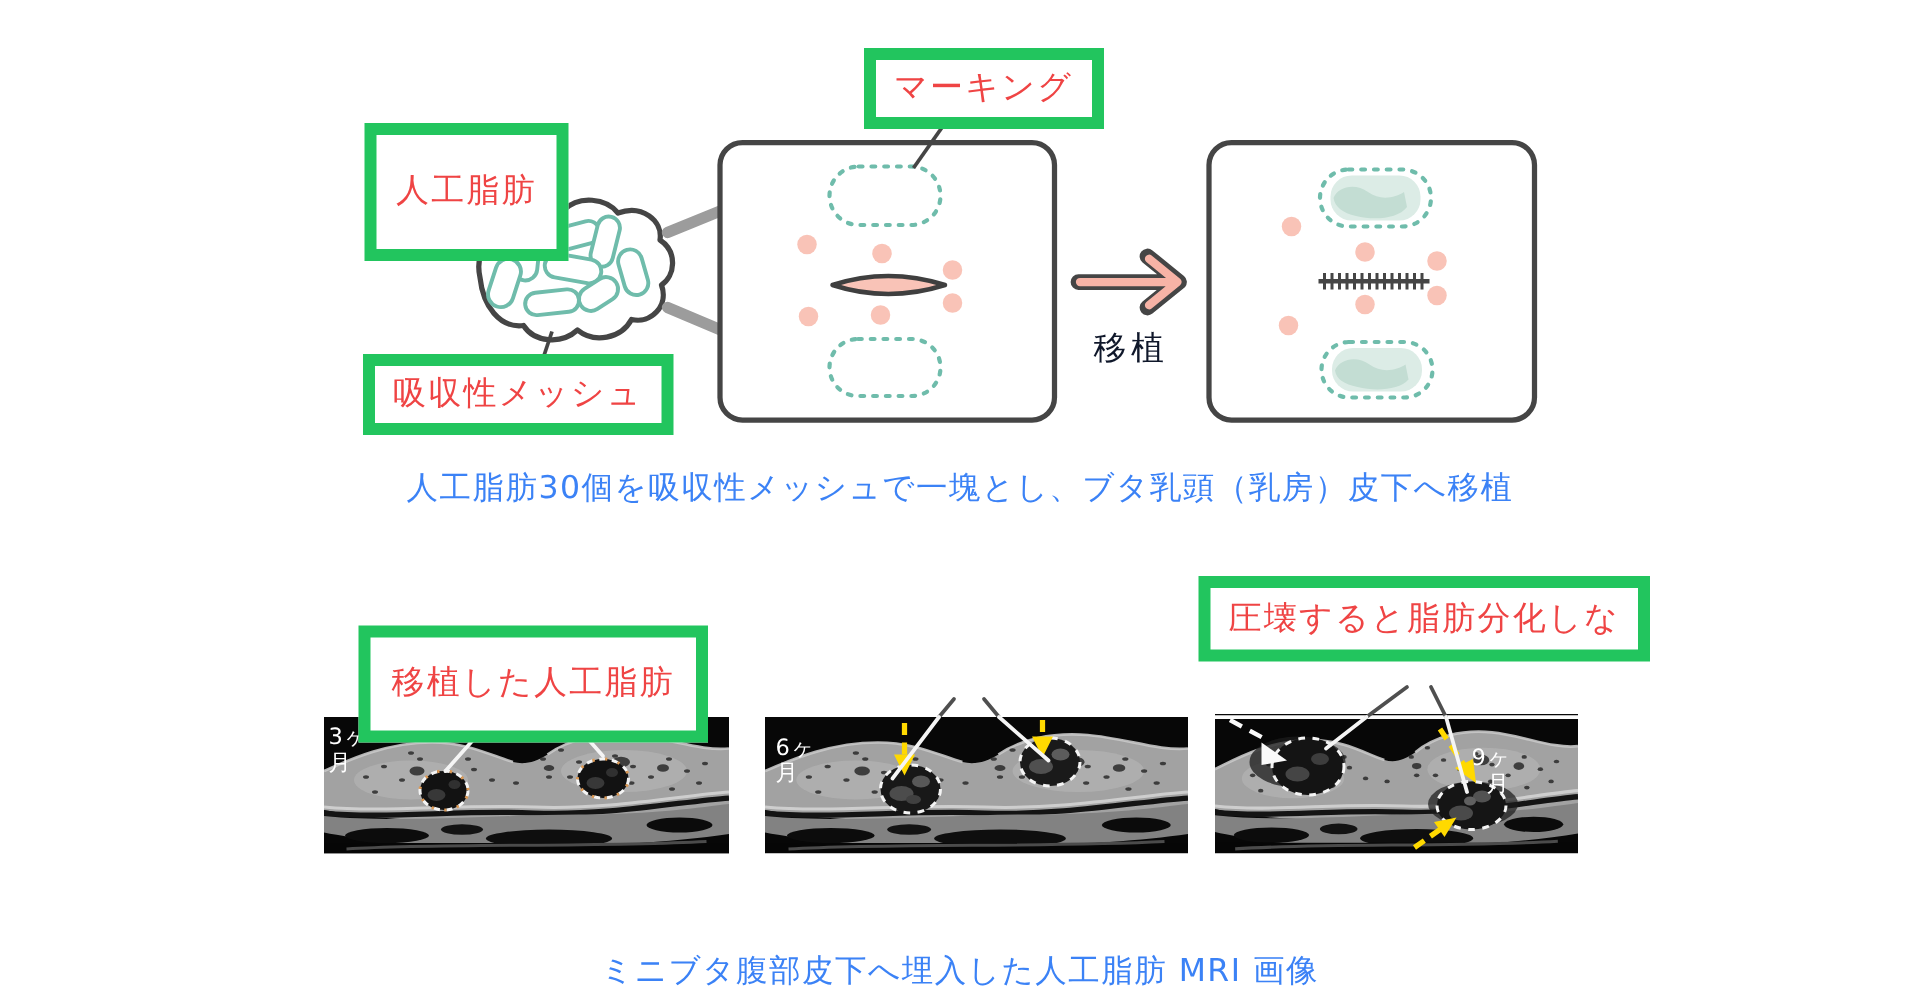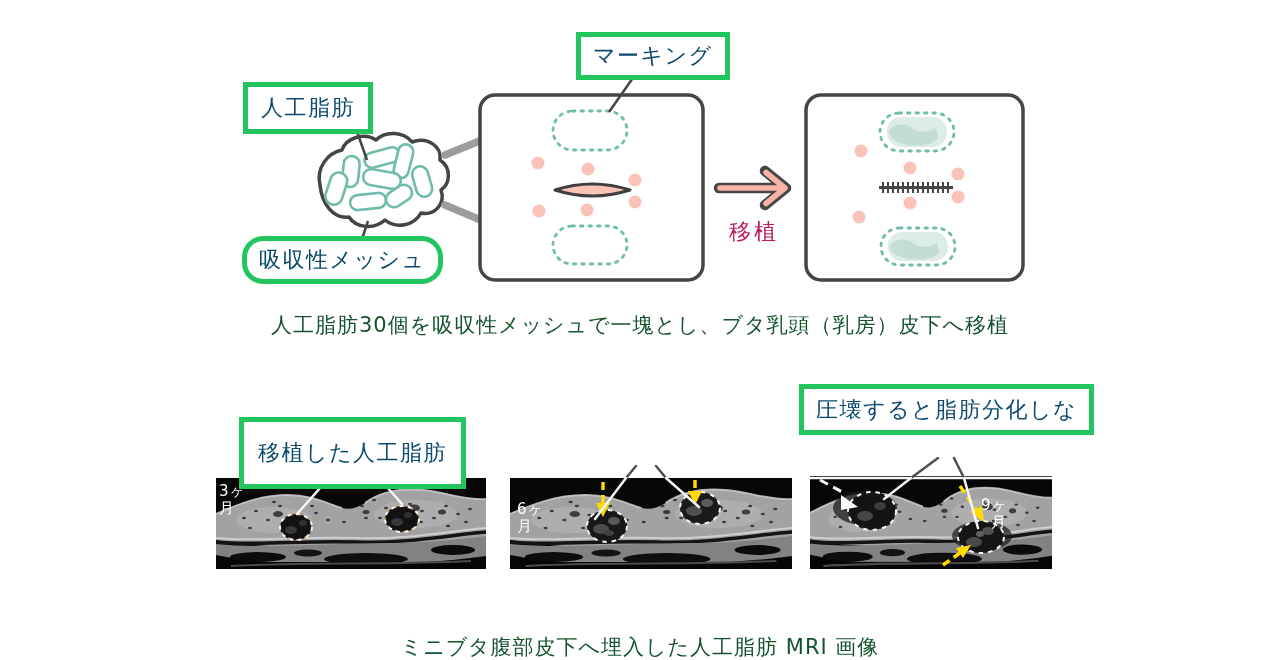--- a/index.html
+++ b/index.html
@@ -2,32 +2,32 @@
 <html><head>
 <meta charset="utf-8">
 <style>
   html,body{margin:0;padding:0;background:#ffffff;}
   #canvas{
     position:relative;width:1280px;height:660px;background:#ffffff;overflow:hidden;
     font-family:"DejaVu Sans","Liberation Sans",sans-serif;
   }
   svg{display:block;}
   .labelbox{
-    position:absolute;background:#ffffff;border:5px solid #22c55e;color:#0c4a6e;
+    position:absolute;background:#ffffff;border:8px solid #22c55e;color:#ef4444;
     font-size:22px;letter-spacing:1.5px;line-height:1.35;white-space:nowrap;z-index:6;
   }
   .labelbox.small-pad{padding:4px 12px;}
-  .labelbox.mid-pad{padding:6px 13px;text-align:center;}
+  .labelbox.mid-pad{padding:23px 13px;text-align:center;}
   .labelbox.big-pad{padding:16px 14px;}
   .labelbox .line{display:block;}
   .plain-label{
-    position:absolute;color:#be185d;font-size:22px;letter-spacing:3px;z-index:6;
+    position:absolute;color:#0f172a;font-size:22px;letter-spacing:3px;z-index:6;
   }
   .caption{
-    position:absolute;left:216px;width:848px;text-align:center;color:#14532d;
+    position:absolute;left:216px;width:848px;text-align:center;color:#3b82f6;
     font-size:21px;letter-spacing:1px;z-index:6;
   }
   .month{
     position:absolute;color:#ffffff;font-size:15px;line-height:1.1;letter-spacing:1px;z-index:4;
   }
   .month .l{display:block;}
   #month-3 .l2,#month-2 .l2{margin-left:0;}
   #month-9 .l2{margin-left:10px;}
   .panel{position:absolute;z-index:1;}
   #top-illustration{position:absolute;left:216px;top:20px;z-index:1;}
@@ -114,21 +114,21 @@
         <circle cx="742" cy="177" r="6.5"></circle>
         <circle cx="694" cy="183" r="6.5"></circle>
         <circle cx="643" cy="197" r="6.5"></circle>
       </g>
     </g>
   </svg>
 
   <div class="labelbox mid-pad" style="left:243px;top:82px;">
     <span>人工脂肪</span>
   </div>
-  <div class="labelbox small-pad" style="left:242px;top:236px;border-radius:21px;">
+  <div class="labelbox small-pad" style="left:242px;top:236px;">
     <span>吸収性メッシュ</span>
   </div>
   <div class="labelbox small-pad" style="left:576px;top:32px;">
     <span>マーキング</span>
   </div>
   <div class="plain-label" style="left:729px;top:217px;">
     <span>移植</span>
   </div>
 
   <div class="caption" style="top:311px;">人工脂肪30個を吸収性メッシュで一塊とし、ブタ乳頭（乳房）皮下へ移植</div>
@@ -260,21 +260,21 @@
     <g>
       <line x1="133" y1="89" x2="150" y2="77" stroke="#ffd900" stroke-width="3.5" stroke-dasharray="8 5"></line>
       <polygon points="146,72 153,82 161,69" fill="#ffd900"></polygon>
     </g>
   </svg>
 
   <div class="month" id="month-3" style="left:219px;top:483px;">
     <span class="l l1">3ヶ</span>
     <span class="l l2">月</span>
   </div>
-  <div class="month" id="month-2" style="left:517px;top:501px;">
+  <div class="month" id="month-2" style="left:517px;top:490px;">
     <span class="l l1">6ヶ</span>
     <span class="l l2">月</span>
   </div>
   <div class="month" id="month-9" style="left:981px;top:497px;">
     <span class="l l1">9ヶ</span>
     <span class="l l2">月</span>
   </div>
 
   <svg id="connector-overlay" width="884" height="200" viewBox="0 0 884 200">
     <g stroke-linecap="round" fill="none">

